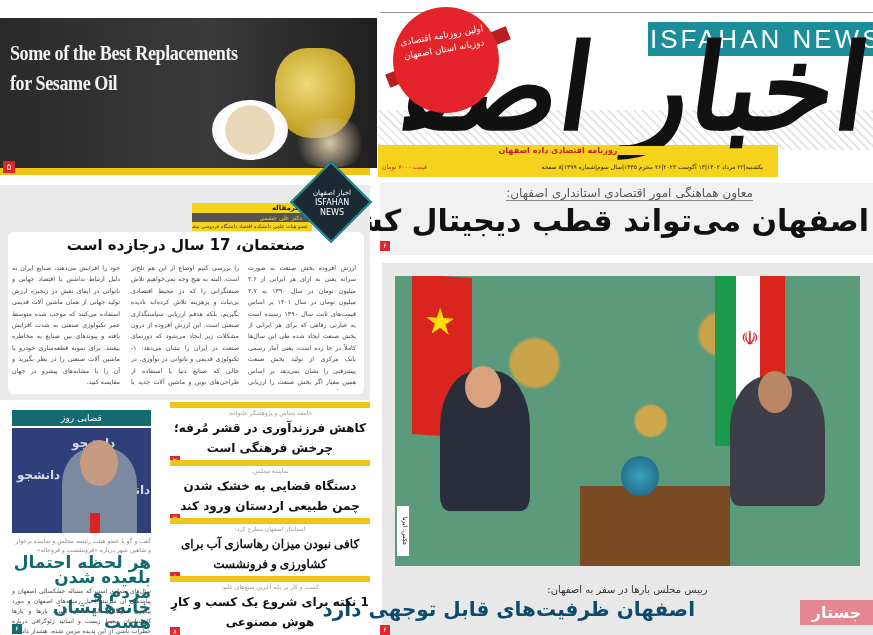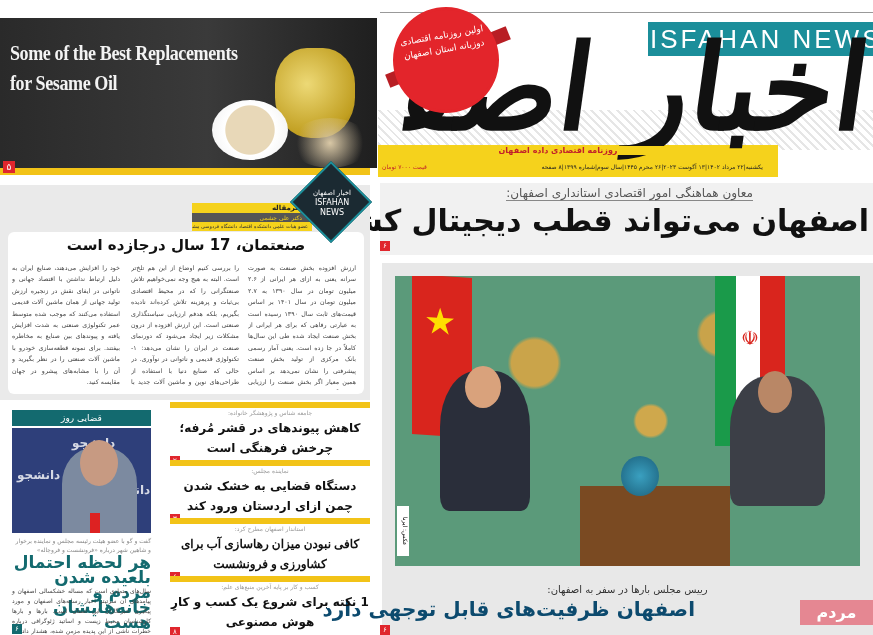--- a/index.html
+++ b/index.html
@@ -135,21 +135,21 @@
     </div>
   <div class="man2">
       <div class="face"></div>
     </div>
   <div class="table"></div>
   <div class="vase"></div>
   <div class="credit">عکس: ایرنا</div>
 </div>
 <div id="cap-kicker" class="abs">رییس مجلس بارها در سفر به اصفهان:</div>
 <div id="cap-title" class="abs">اصفهان ظرفیت‌های قابل توجهی دارد</div>
-<div id="cap-tag" class="abs">مردم</div>
+<div id="cap-tag" class="abs">جستار</div>
 <div id="cap-page" class="abs">۶</div>
 
 <div id="edit-bg" class="abs"></div>
 <div id="edit-card" class="abs"></div>
 <div id="edit-label" class="abs">
   <div class="y1">سرمقاله</div>
   <div class="g">دکتر علی چشمی</div>
   <div class="y2">عضو هیات علمی دانشکده اقتصاد دانشگاه فردوسی مشهد</div>
 </div>
 <div id="edit-logo" class="abs"></div>
@@ -175,26 +175,26 @@
     </div>
   <div class="mic"></div>
 </div>
 <div id="face-cap" class="abs">گفت و گو با عضو هیئت رئیسه مجلس و نماینده برخوار و شاهین شهر درباره «فرونشست و فروچاله»</div>
 <div id="face-title" class="abs">هر لحظه احتمال بلعیده شدن مردم و خانه‌هایشان هست</div>
 <div id="face-body" class="abs">سال‌های متمادی است که مساله خشکسالی اصفهان و پیامدهای آن سرتیتر اخبار رسانه‌های اصفهان و مورد پیگیری خبرنگاران این استان است. بارها و بارها کارشناسان محیط زیست و اساتید ژئوگرافی درباره خطرات ناشی از این پدیده مزمن شده، هشدار داده‌اند اما...</div>
 <div id="face-page" class="abs">۶</div>
 
 <div class="sbar" style="top:402px;"></div>
 <div class="skick" style="top:409px;">جامعه شناس و پژوهشگر خانواده:</div>
-<div class="stitle" style="top:418px;">کاهش پیوندهای در قشر مُرفه؛ چرخش فرهنگی است</div>
+<div class="stitle" style="top:418px;">کاهش فرزندآوری در قشر مُرفه؛ چرخش فرهنگی است</div>
 <div class="spage" style="top:456px;">۲</div>
 
 <div class="sbar" style="top:460px;"></div>
 <div class="skick" style="top:467px;">نماینده مجلس:</div>
-<div class="stitle" style="top:476px;">دستگاه قضایی به خشک شدن چمن ازای اردستان ورود کند</div>
+<div class="stitle" style="top:476px;">دستگاه قضایی به خشک شدن چمن طبیعی اردستان ورود کند</div>
 <div class="spage" style="top:514px;">۳</div>
 
 <div class="sbar" style="top:518px;"></div>
 <div class="skick" style="top:525px;">استاندار اصفهان مطرح کرد:</div>
 <div class="stitle" style="top:534px;font-family:Liberation Serif, serif;">کافی نبودن میزان رهاسازی آب برای کشاورزی و فرونشست</div>
 <div class="spage" style="top:572px;">۶</div>
 
 <div class="sbar" style="top:576px;"></div>
 <div class="skick" style="top:583px;">کسب و کار بر پایه آخرین منبع‌های علم:</div>
 <div class="stitle" style="top:592px;">1 نکته برای شروع یک کسب و کارِ هوش مصنوعی</div>

